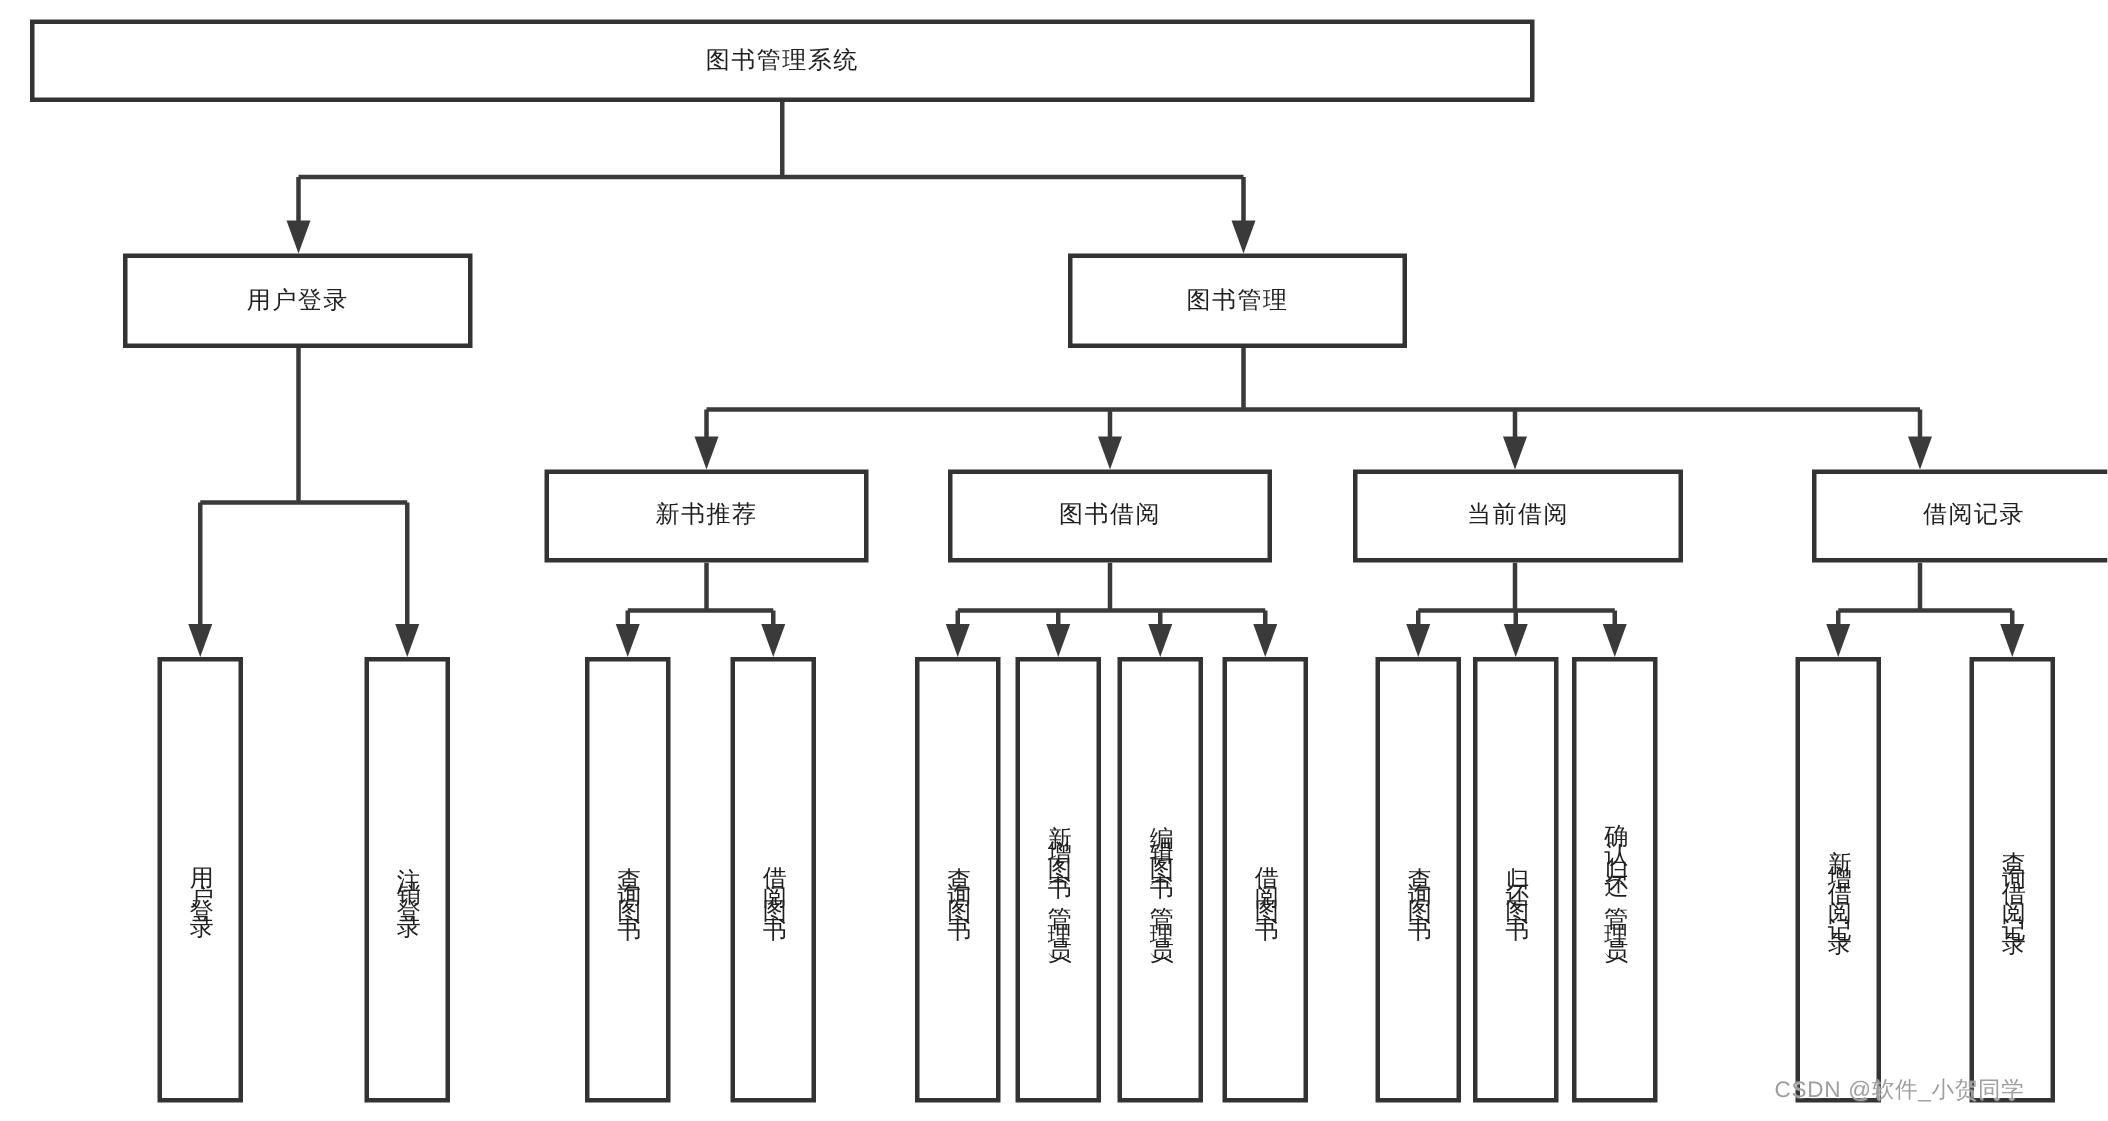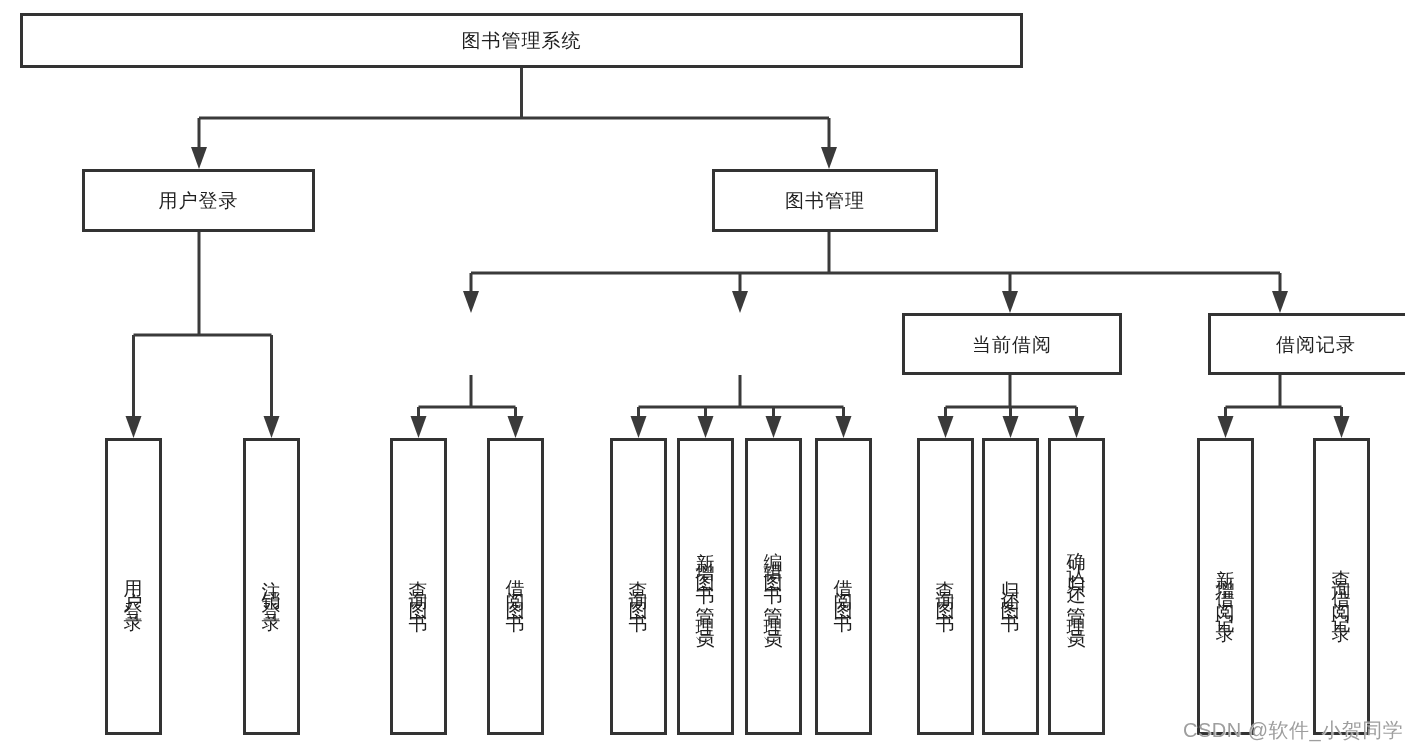--- a/index.html
+++ b/index.html
@@ -32,21 +32,21 @@
   }
   #connectors polygon { fill: var(--line); }
   .node {
     position: absolute;
     background: #fff;
     border: 3px solid var(--border);
     display: flex;
     align-items: center;
     justify-content: center;
     color: var(--text);
-    font-size: 19px;
+    font-size: 16px;
     letter-spacing: 1px;
     line-height: 1;
     white-space: nowrap;
     text-align: right;
   }
   .vbox {
     writing-mode: vertical-rl;
     text-orientation: mixed;
     letter-spacing: 11px;
     white-space: normal;
@@ -71,21 +71,21 @@
   #leaf-7  { left: 815px; }
   #leaf-8  { left: 917px; }
   #leaf-9  { left: 982px; }
   #leaf-10 { left: 1048px; }
   #leaf-11 { left: 1197px; }
   #leaf-12 { left: 1313px; }
   #watermark {
     position: absolute;
     left: 1183px;
     top: 717px;
-    font-size: 20px;
+    font-size: 15px;
     color: var(--watermark);
     letter-spacing: 0.5px;
     text-shadow: 1px 1px 1px rgba(255,255,255,0.85);
     white-space: nowrap;
   }
 </style>
 </head>
 <body>
 
 <div id="canvas">
@@ -130,20 +130,26 @@
     <span>图书管理系统</span>
   </div>
 
   <div class="node" id="node-user-login">
     <span>用户登录</span>
   </div>
   <div class="node" id="node-book-management">
     <span>图书管理</span>
   </div>
 
+  <div class="node" id="node-new-book-recommend">
+    <span>新书推荐</span>
+  </div>
+  <div class="node" id="node-book-borrowing">
+    <span>图书借阅</span>
+  </div>
   <div class="node" id="node-current-borrowing">
     <span>当前借阅</span>
   </div>
   <div class="node" id="node-borrowing-records">
     <span>借阅记录</span>
   </div>
 
   <div class="node vbox leaf" id="leaf-0">
     <span>用户登录</span>
   </div>

